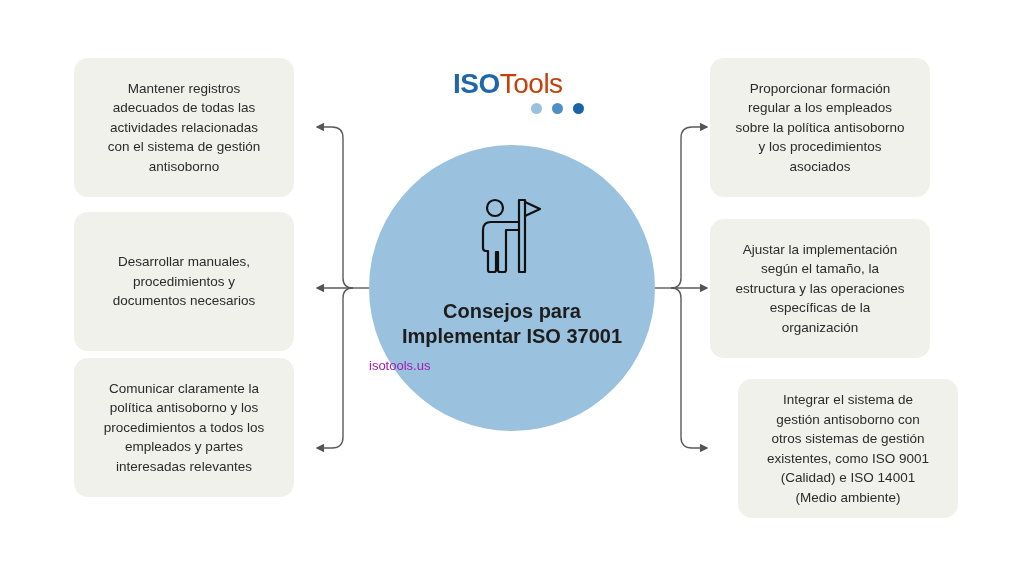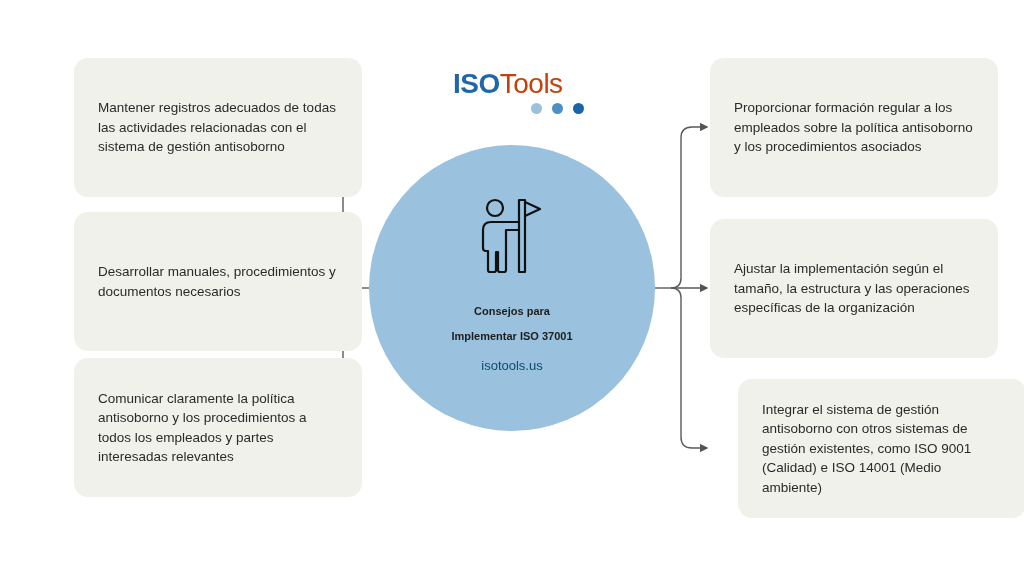--- a/index.html
+++ b/index.html
@@ -1,36 +1,36 @@
 <!DOCTYPE html>
 <html><head>
 <meta charset="utf-8">
 <style>
   html, body { margin: 0; padding: 0; }
   body {
     width: 1024px; height: 576px; background: #ffffff; position: relative; overflow: hidden;
     font-family: "Liberation Sans", "DejaVu Sans", sans-serif; color: #2b2b2b;
   }
   .box {
-    position: absolute; width: 288px; background: #f1f1ec; border-radius: 14px;
-    display: flex; align-items: center; justify-content: center; 
+    position: absolute; width: 220px; background: #f1f1ec; border-radius: 14px;
+    display: flex; align-items: center; justify-content: center; text-align: center;
     box-sizing: border-box; padding: 0 24px;
   }
   .box span { font-size: 13.5px; line-height: 19.5px; color: #2a2a2a; }
   .circle {
     position: absolute; left: 369px; top: 145px; width: 286px; height: 286px;
     border-radius: 50%; background: #9ac2de;
   }
   .title {
     position: absolute; left: 369px; width: 286px; text-align: center; font-weight: bold;
-    font-size: 11px; line-height: 25px; color: #1d1d1d; top: 299px;
+    font-size: 20px; line-height: 25px; color: #1d1d1d; top: 299px;
   }
   .site {
-    position: absolute; left: 369px; width: 286px; text-align: center; top: 358px;
-    font-size: 13px; color: #0c4a6e;
+    position: absolute; left: 369px; width: 286px; text-align: left; top: 358px;
+    font-size: 13px; color: #a21caf;
   }
   .logo { position: absolute; left: 453px; top: 68px; font-size: 28px; letter-spacing: -0.5px; color: #1f67a8; }
   .logo b { font-weight: bold; margin-top: 27px; }
   .logo .light { font-weight: normal; color: #c2410c; }
   .dot { position: absolute; top: 103px; width: 11px; height: 11px; border-radius: 50%; }
   svg.lines { position: absolute; left: 0; top: 0; }
 </style>
 </head>
 <body>
 

